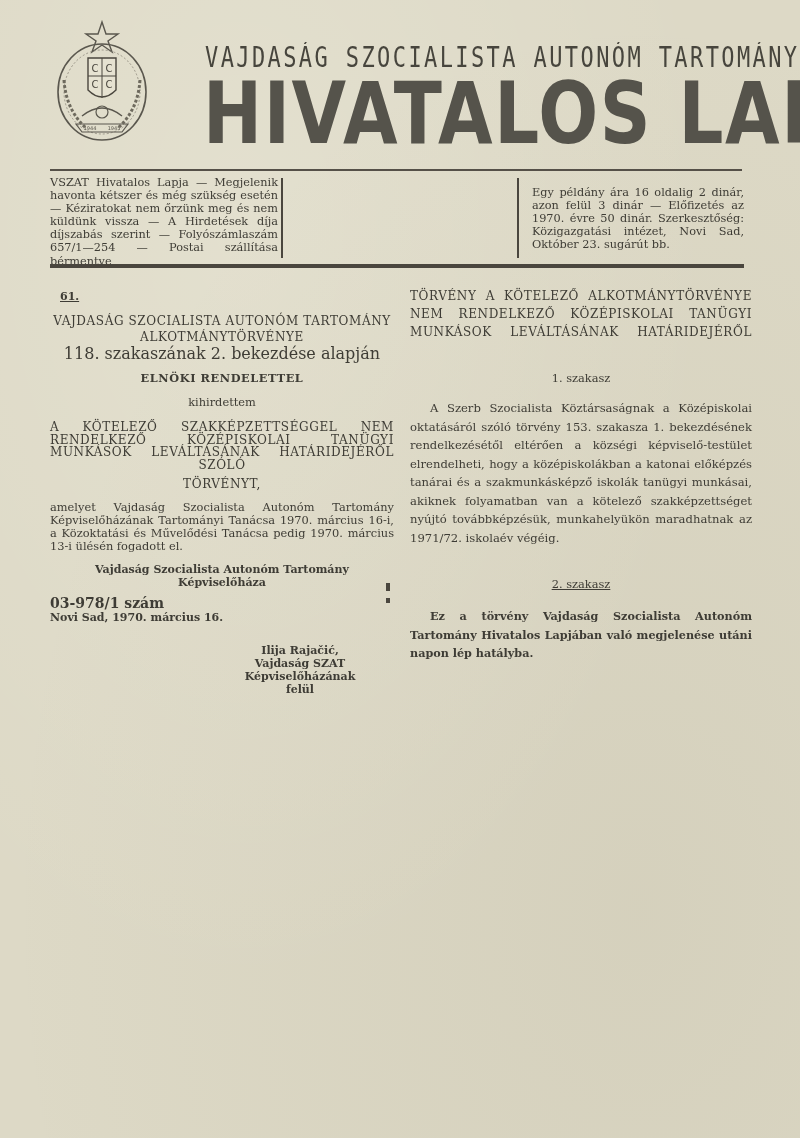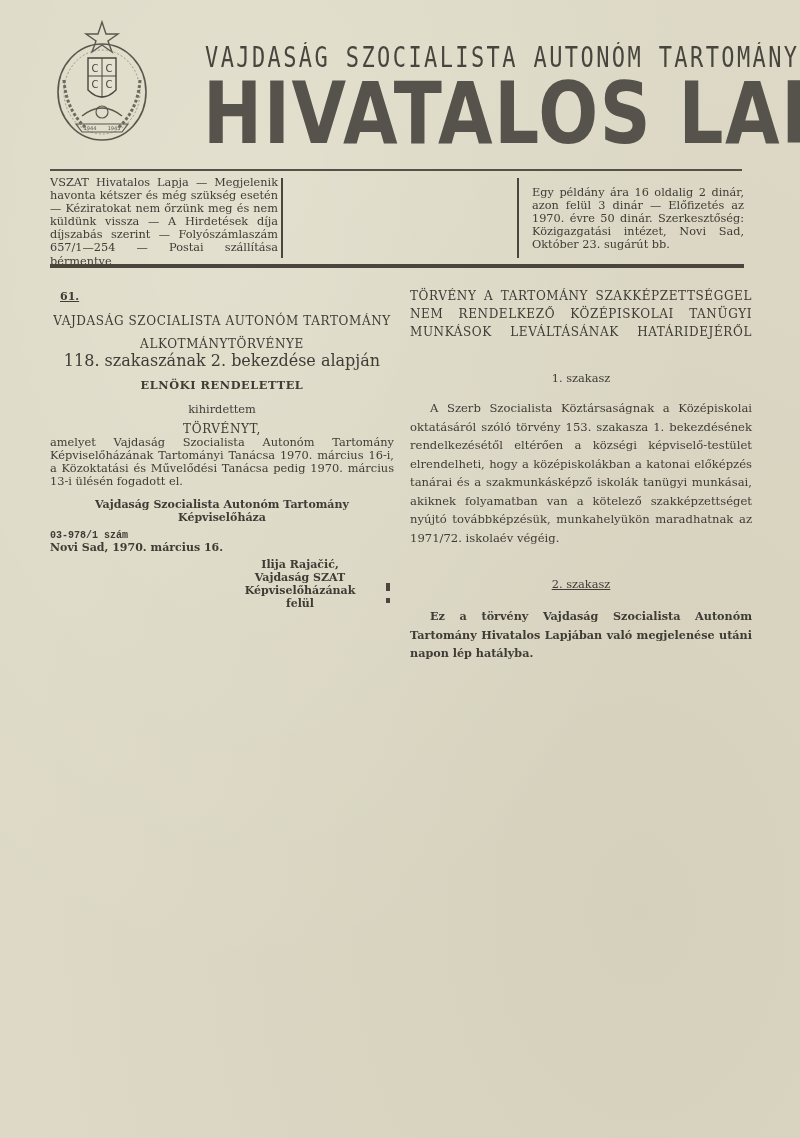--- a/index.html
+++ b/index.html
@@ -95,41 +95,42 @@
   <div class="vbar" style="left:517px; top:178px; height:80px;"></div>
 
   <div class="info info-left">VSZAT Hivatalos Lapja — Megjelenik havonta kétszer és még szükség esetén — Kéziratokat nem őrzünk meg és nem küldünk vissza — A Hirdetések díja díjszabás szerint — Folyószámlaszám 657/1—254 — Postai szállítása bérmentve</div>
   <div class="info info-right">Egy példány ára 16 oldalig 2 dinár, azon felül 3 dinár — Előfizetés az 1970. évre 50 dinár. Szerkesztőség: Közigazgatási intézet, Novi Sad, Október 23. sugárút bb.</div>
 
   <div class="rule-bot"></div>
 
   <div class="col left-col">
     <div class="num">61.</div>
     <div class="center hdr-line" style="margin-top:11px;">VAJDASÁG SZOCIALISTA AUTONÓM TARTOMÁNY</div>
-    <div class="center hdr-line" style="margin-top:9px;">ALKOTMÁNYTÖRVÉNYE</div>
+    <div class="center hdr-line" style="margin-top:2px;">ALKOTMÁNYTÖRVÉNYE</div>
     <div class="center" style="font-size:16px;">118. szakaszának 2. bekezdése alapján</div>
     <div class="center caps" style="margin-top:8px; font-size:11.3px;">ELNÖKI RENDELETTEL</div>
     <div class="center" style="margin-top:10px;">kihirdettem</div>
+    <div class="center hdr-line" style="margin-top:12px; line-height:12.5px; text-align:justify; text-align-last:center;">A KÖTELEZŐ SZAKKÉPZETTSÉGGEL NEM RENDELKEZŐ KÖZÉPISKOLAI TANÜGYI MUNKÁSOK LEVÁLTÁSÁNAK HATÁRIDEJÉRŐL SZÓLÓ</div>
     <div class="center hdr-line" style="margin-top:6px;">TÖRVÉNYT,</div>
-    <div class="body-text" style="">amelyet Vajdaság Szocialista Autonóm Tartomány Képviselőházának Tartományi Tanácsa 1970. március 16-i, a Közoktatási és Művelődési Tanácsa pedig 1970. március 13-i ülésén fogadott el.</div>
+    <div class="body-text" style="margin-top:10px;">amelyet Vajdaság Szocialista Autonóm Tartomány Képviselőházának Tartományi Tanácsa 1970. március 16-i, a Közoktatási és Művelődési Tanácsa pedig 1970. március 13-i ülésén fogadott el.</div>
     <div class="center bold" style="margin-top:10px; font-size:11px;">Vajdaság Szocialista Autonóm Tartomány</div>
     <div class="center bold" style="font-size:11px;">Képviselőháza</div>
-    <div class="bold" style="margin-top:6px; font-size:10px;font-family:Liberation Mono, monospace;">03-978/1 szám</div>
+    <div class="bold" style="margin-top:6px; font-size:14px;">03-978/1 szám</div>
     <div class="bold" style="font-size:11px;">Novi Sad, 1970. március 16.</div>
-    <div class="center bold" style="margin-left:185px; width:130px; margin-top:4px; font-size:11px; line-height:13px;">
+    <div class="center bold" style="margin-left:185px; width:130px; margin-top:20px; font-size:11px; line-height:13px;">
       <div>Ilija Rajačić,</div>
       <div>Vajdaság SZAT</div>
       <div>Képviselőházának</div>
       <div>felül</div>
     </div>
   </div>
   <div class="mark" style="top:583px;"></div>
   <div class="mark" style="top:598px; height:5px;"></div>
 
   <div class="col right-col">
-    <div class="hdr-line" style="line-height:18px; text-align:justify; text-align-last:justify;">TÖRVÉNY A TARTOMÁNY SZAKKÉPZETTSÉGGEL NEM RENDELKEZŐ KÖZÉPISKOLAI TANÜGYI MUNKÁSOK LEVÁLTÁSÁNAK HATÁRIDEJÉRŐL</div>
+    <div class="hdr-line" style="line-height:18px; text-align:justify; text-align-last:justify;">TÖRVÉNY A KÖTELEZŐ ALKOTMÁNYTÖRVÉNYE NEM RENDELKEZŐ KÖZÉPISKOLAI TANÜGYI MUNKÁSOK LEVÁLTÁSÁNAK HATÁRIDEJÉRŐL</div>
     <div class="center" style="margin-top:30px;">1. szakasz</div>
     <div class="body-text" style="margin-top:14px;">A Szerb Szocialista Köztársaságnak a Középiskolai oktatásáról szóló törvény 153. szakasza 1. bekezdésének rendelkezésétől eltérően a községi képviselő-testület elrendelheti, hogy a középiskolákban a katonai előképzés tanárai és a szakmunkásképző iskolák tanügyi munkásai, akiknek folyamatban van a kötelező szakképzettséget nyújtó továbbképzésük, munkahelyükön maradhatnak az 1971/72. iskolaév végéig.</div>
     <div class="center" style="margin-top:30px;text-decoration:underline;">2. szakasz</div>
     <div class="body-text bold" style="margin-top:16px; font-size:11.2px;">Ez a törvény Vajdaság Szocialista Autonóm Tartomány Hivatalos Lapjában való megjelenése utáni napon lép hatályba.</div>
   </div>
 
 </div>
 
 </body></html>

